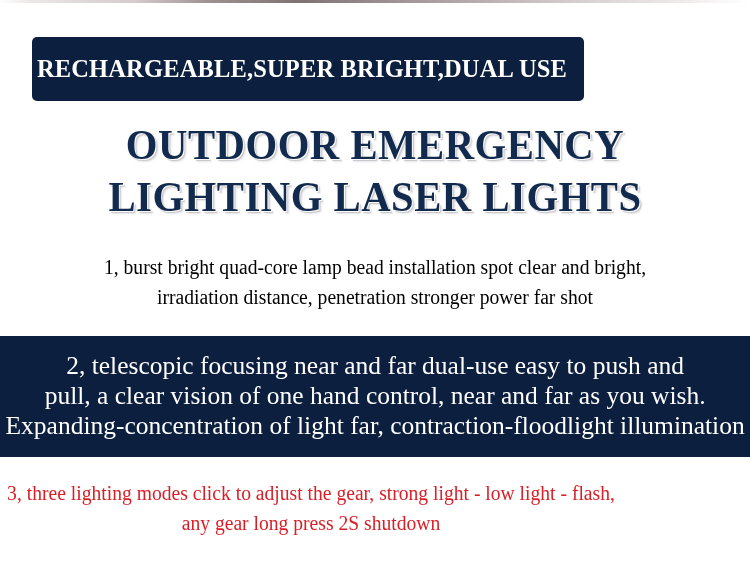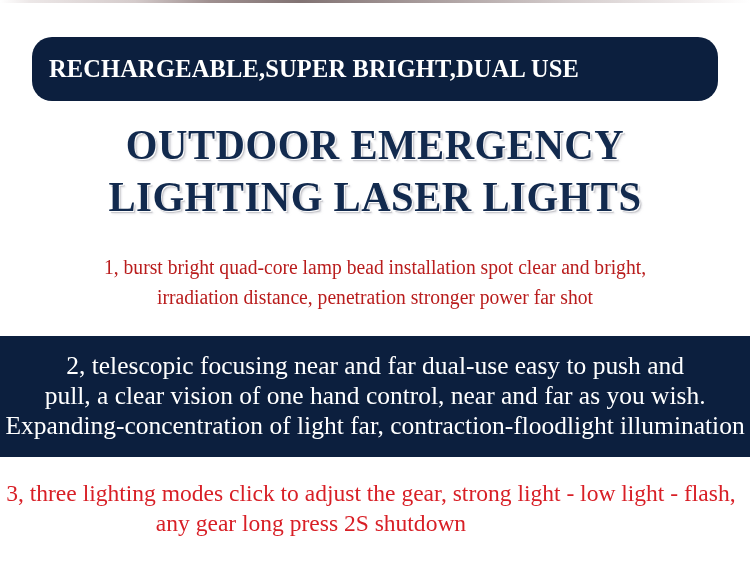--- a/index.html
+++ b/index.html
@@ -41,27 +41,27 @@
         #efeaea 92%,
         #ffffff 100%);
     opacity: 0.85;
   }
 
   
   .banner {
     position: absolute;
     left: 32px;
     top: 37px;
-    width: 686px;
+    width: 552px;
     height: 64px;
     background: #0c1f3e;
-    border-radius: 20px;
+    border-radius: 5px;
     display: flex;
     align-items: center;
-    justify-content: flex-start;
+    justify-content: flex-end;
   }
   .banner-text {
     color: #ffffff;
     font-family: "Liberation Serif", "DejaVu Serif", serif;
     font-weight: bold;
     font-size: 26px;
     letter-spacing: 0.2px;
     line-height: 1;
     white-space: nowrap;
     transform: scaleX(0.94);
@@ -92,21 +92,21 @@
     transform-origin: center;
   }
 
   
   .para-red-1 {
     position: absolute;
     left: 0;
     top: 252px;
     width: 750px;
     text-align: center;
-    color: #b91c1c;
+    color: #000000;
     font-family: "Liberation Serif", "DejaVu Serif", serif;
     font-size: 20px;
     line-height: 30px;
   }
   .para-red-1 .ln {
     display: block;
     white-space: nowrap;
     transform: scaleX(0.98);
     transform-origin: center;
   }
@@ -140,21 +140,21 @@
 
   
   .para-red-3 {
     position: absolute;
     left: 0;
     top: 478px;
     width: 622px;
     text-align: center;
     color: #d81f26;
     font-family: "Liberation Serif", "DejaVu Serif", serif;
-    font-size: 24px;
+    font-size: 20px;
     line-height: 30px;
   }
   .para-red-3 .ln {
     display: block;
     white-space: nowrap;
     transform: scaleX(0.98);
     transform-origin: center;
   }
 </style>
 </head>

